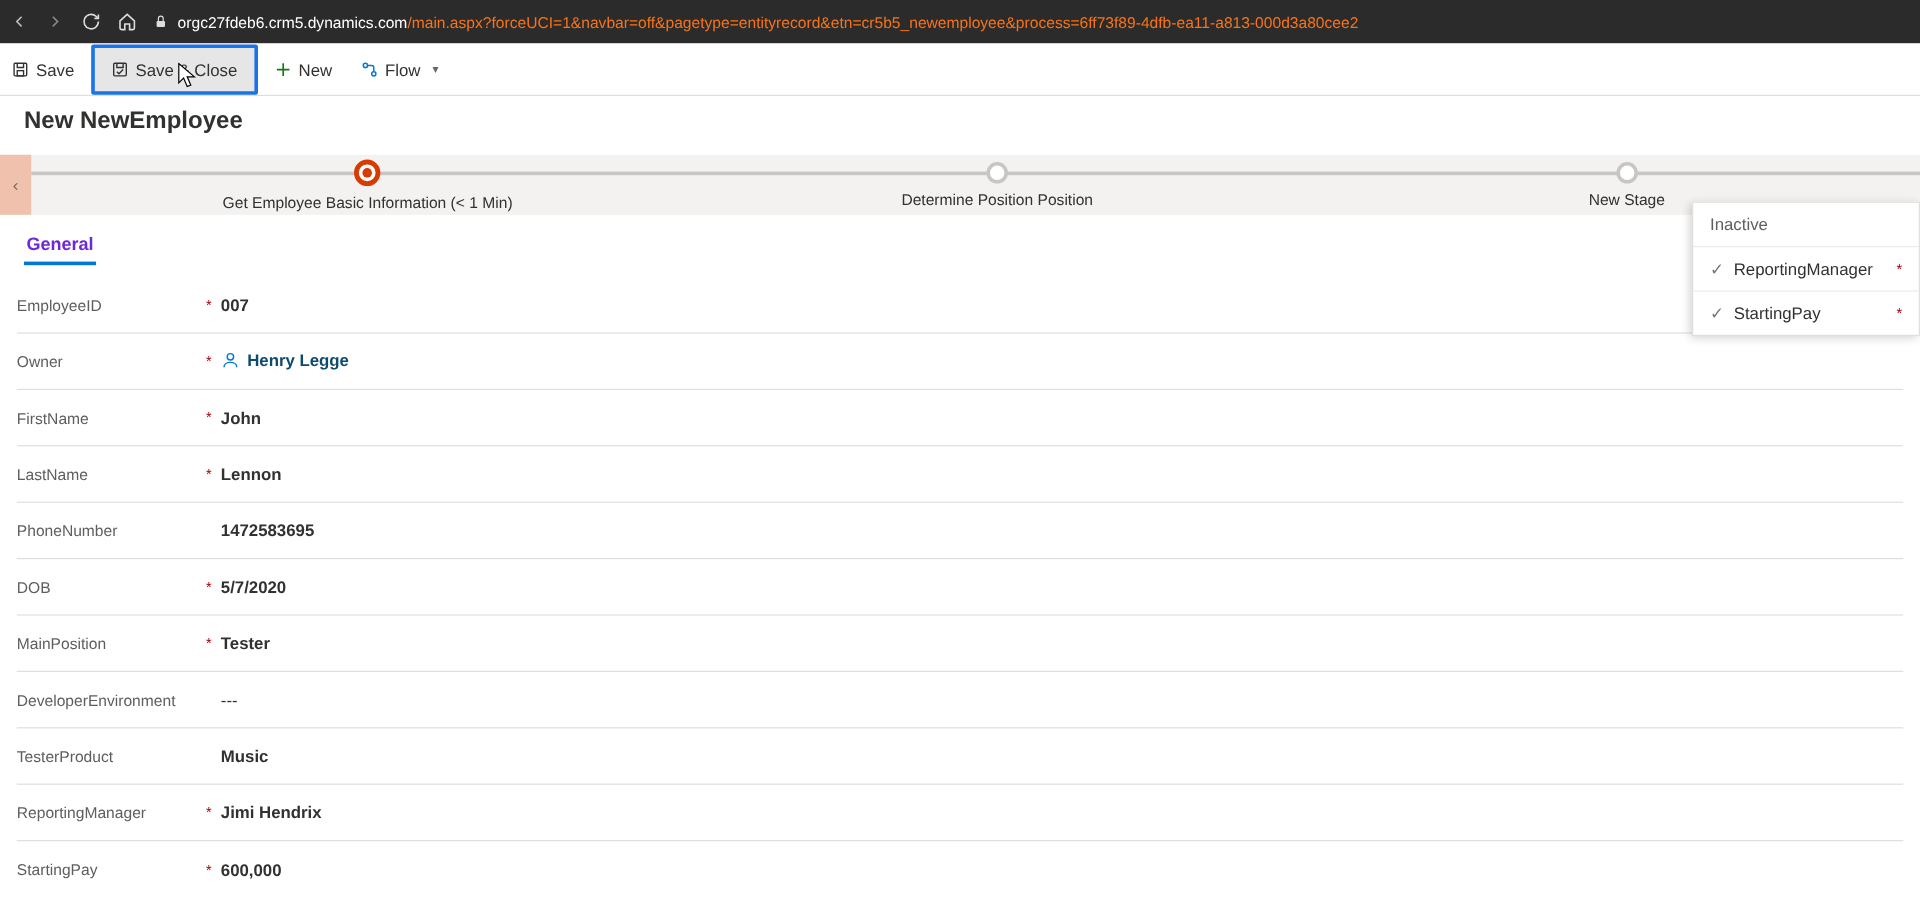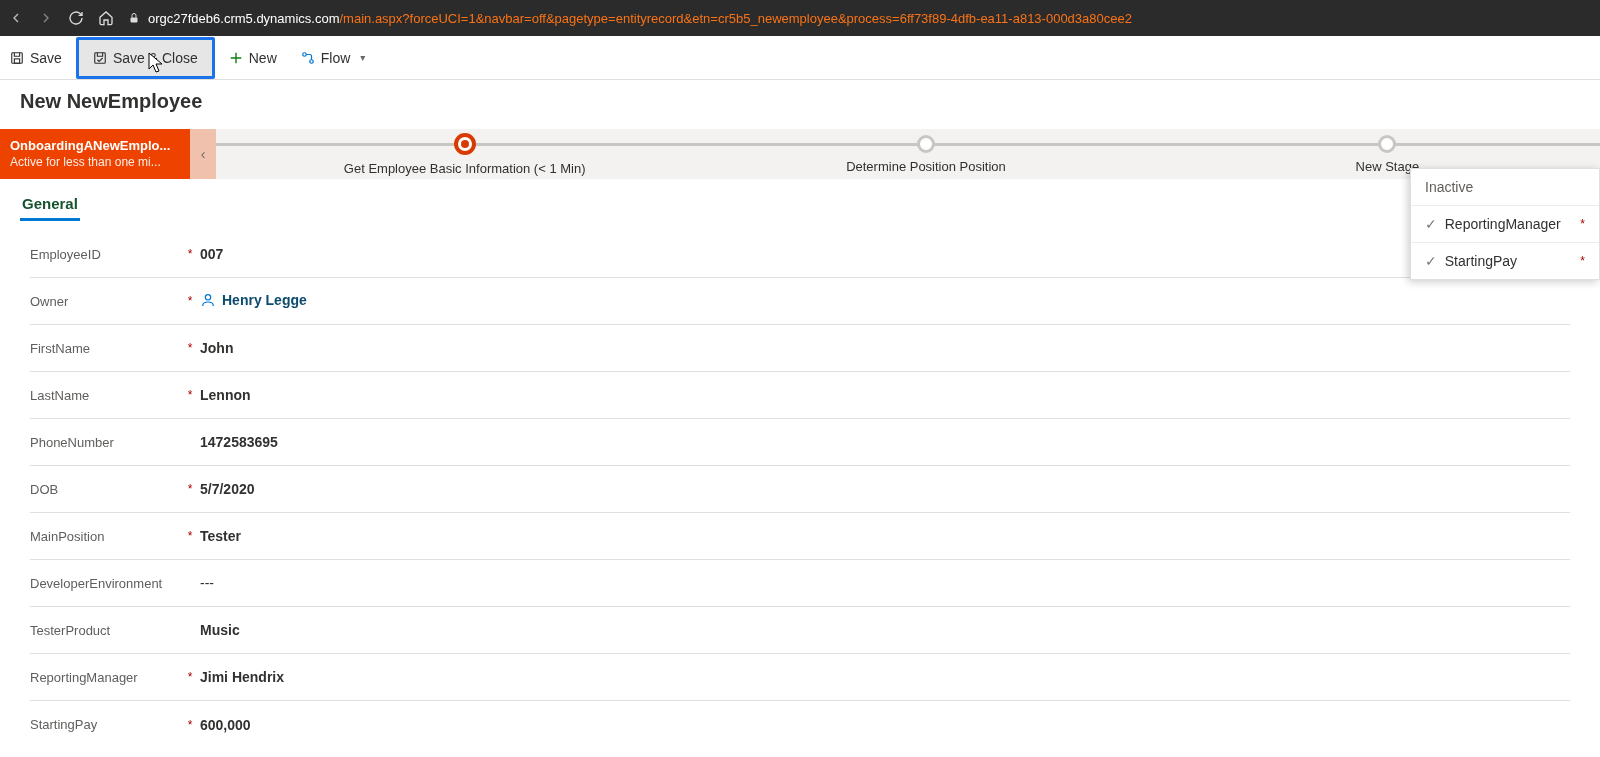--- a/index.html
+++ b/index.html
@@ -138,26 +138,26 @@
   
   .tab-row {
     padding: 10px 20px 0;
   }
   .tab {
     display: inline-block;
     font-size: 15px;
     font-weight: 600;
     padding: 6px 2px;
     border-bottom: 3px solid #0078d4;
-    color: #14532d;
+    color: #6d28d9;
   }
   
   
   .form-area {
-    padding: 10px 30px;
+    padding: 10px 14px;
   }
   .field-row {
     display: flex;
     align-items: center;
     border-bottom: 1px solid #e1dfdd;
     min-height: 47px;
     padding: 6px 0;
   }
   .field-label {
     width: 150px;
@@ -300,24 +300,20 @@
 
 <div class="cursor">
   <svg width="18" height="22" viewBox="0 0 18 22">
       <path d="M1 1l0 16 4-4 3 7 3-1-3-7 6 0z" fill="#fff" stroke="#000" stroke-width="1"></path>
     </svg>
 </div>
 
 <div class="page-title">New NewEmployee</div>
 
 <div class="stage-bar">
-  <div class="bpf-header">
-    <div class="bpf-title">OnboardingANewEmplo...</div>
-    <div class="bpf-sub">Active for less than one mi...</div>
-  </div>
   <div class="bpf-collapse">
     <span>‹</span>
   </div>
   <div class="stages">
     <div class="stage-line"></div>
     <div class="stage active">
       <div class="stage-circle"></div>
       <div>Get Employee Basic Information  (&lt; 1 Min)</div>
     </div>
     <div class="stage">

